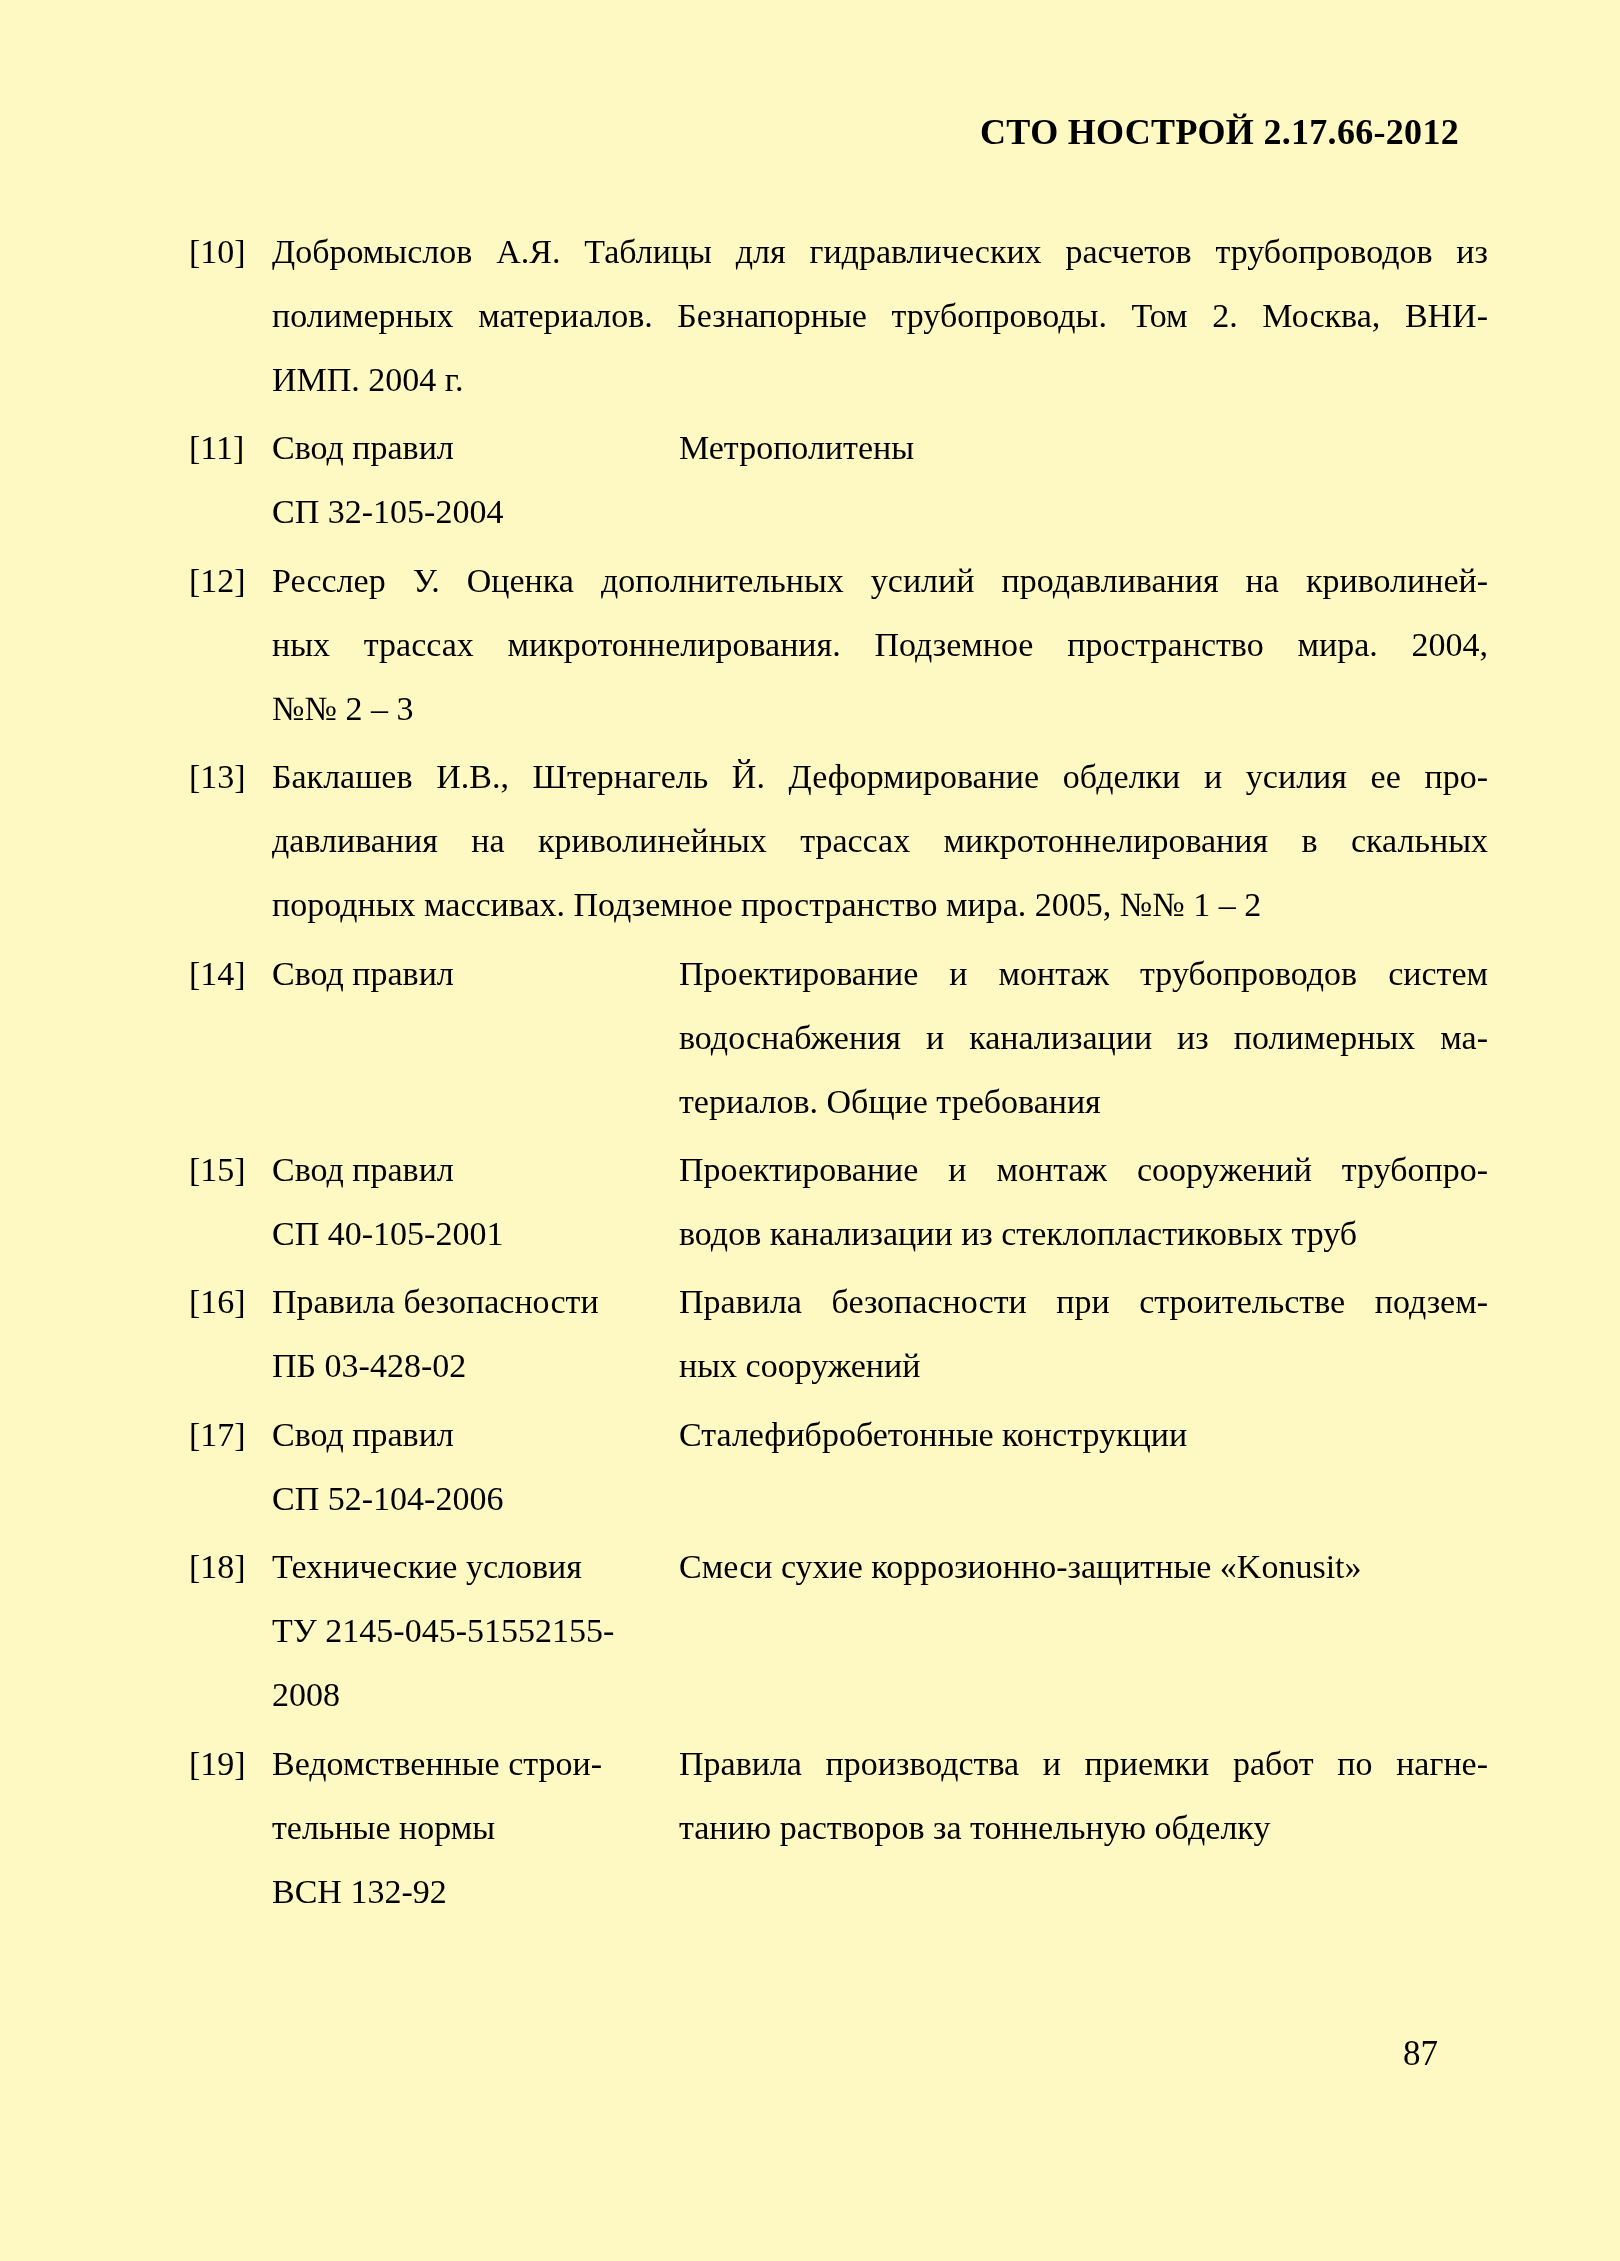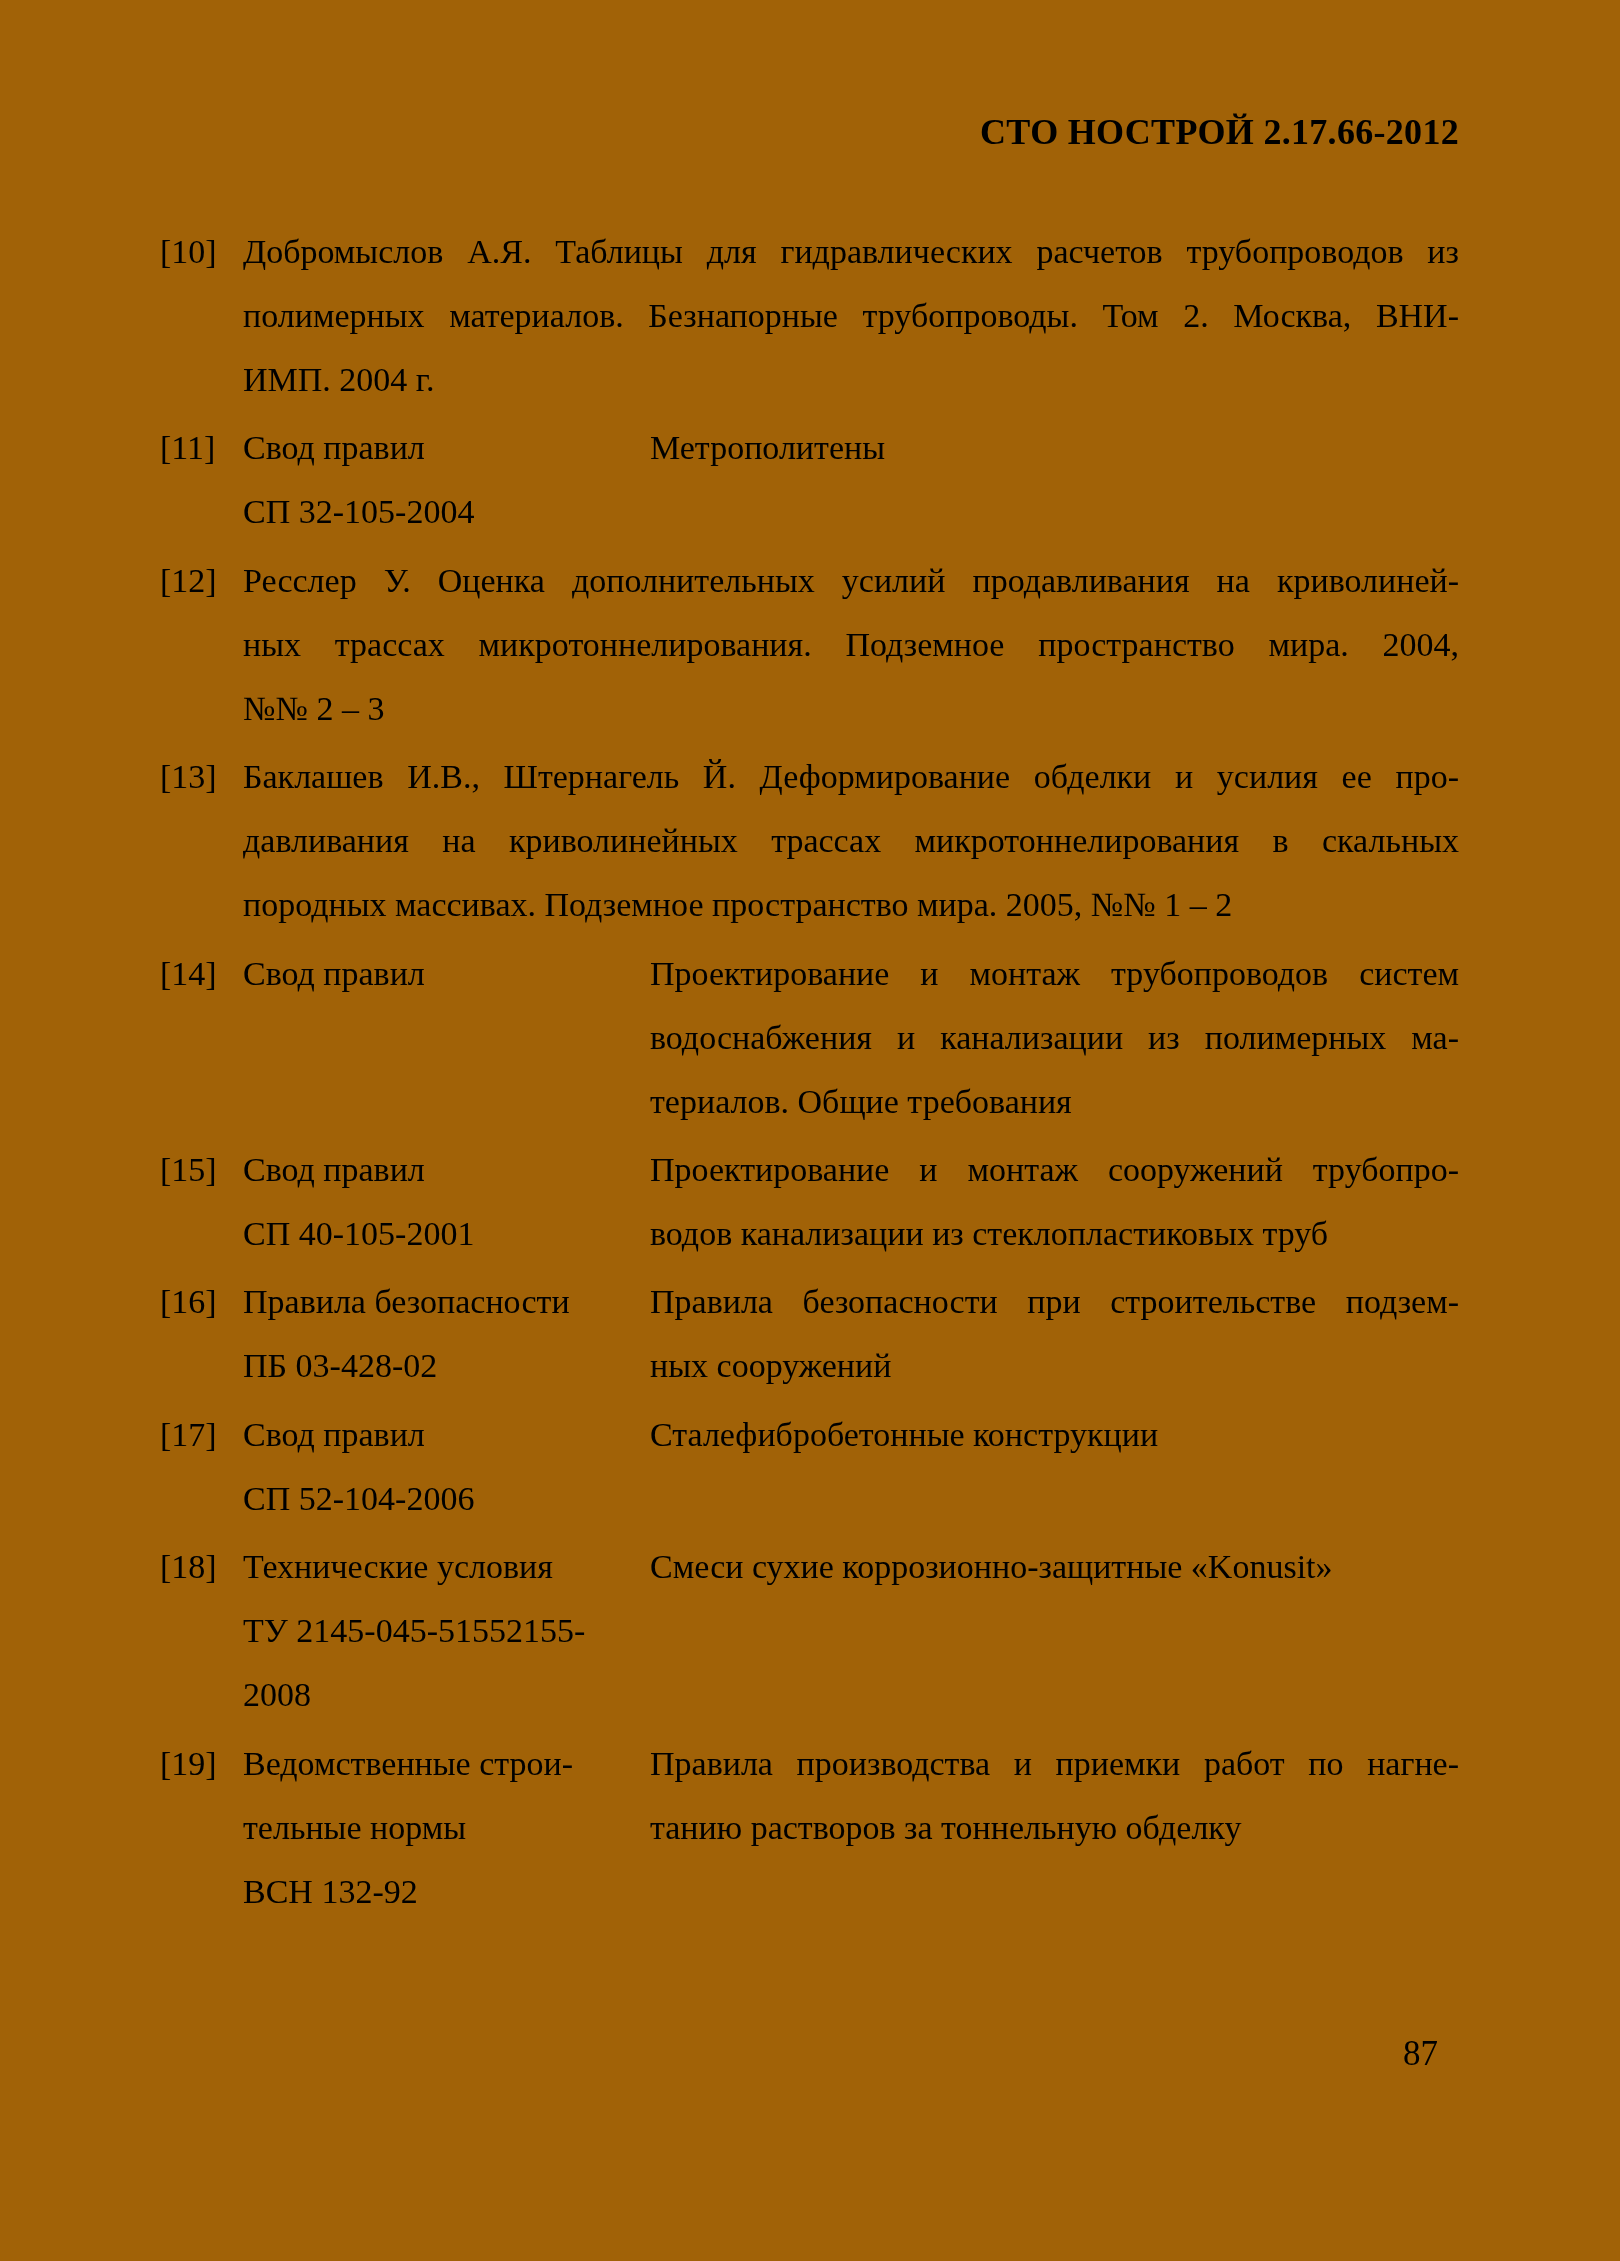--- a/index.html
+++ b/index.html
@@ -5,21 +5,21 @@
   html, body {
     margin: 0;
     padding: 0;
     background: #e8e8e8;
   }
   .page {
     position: relative;
     width: 1620px;
     height: 2261px;
     margin: 0 auto;
-    background: #a16207;
+    background: #fef9c3;
     color: #000000;
     font-family: "Liberation Serif", "DejaVu Serif", serif;
     font-size: 34px;
     overflow: hidden;
   }
   .doc-header {
     position: absolute;
     top: 111px;
     left: 160px;
     width: 1299px;
@@ -33,20 +33,21 @@
     position: absolute;
     top: 220px;
     left: 160px;
     width: 1299px;
   }
   .entry {
     display: flex;
     flex-direction: row;
     align-items: flex-start;
     margin-bottom: 4.4px;
+    margin-left: 29px;
   }
   .num {
     flex: 0 0 83px;
     width: 83px;
     line-height: 64px;
     white-space: nowrap;
   }
   .content {
     flex: 0 0 1216px;
     width: 1216px;

